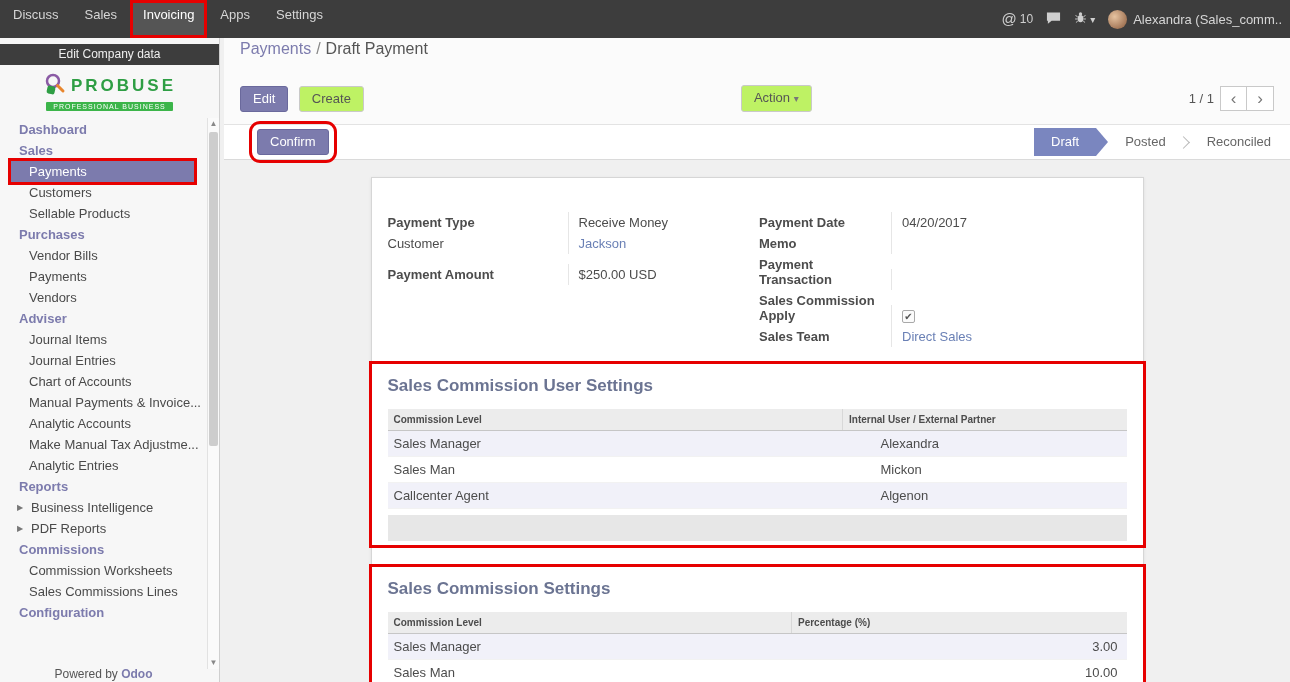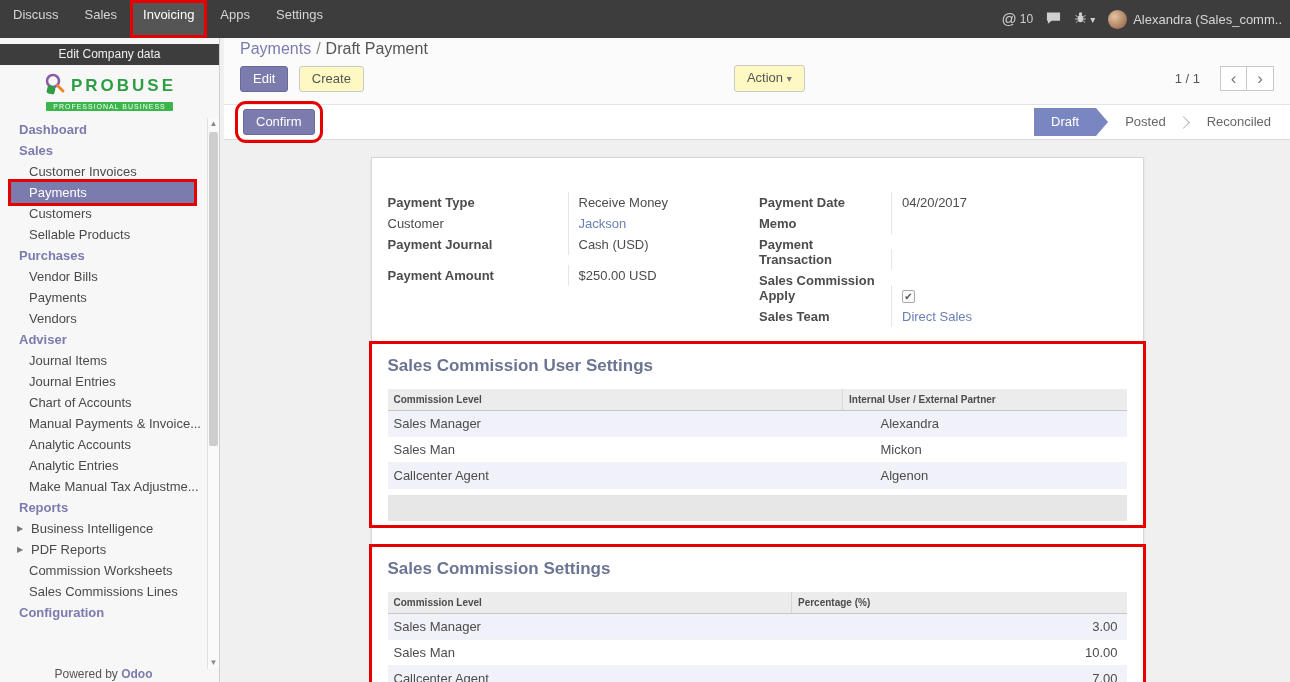--- a/index.html
+++ b/index.html
@@ -46,41 +46,41 @@
   .sb-arrow{height:12px;font-size:8px;color:#888;text-align:center;line-height:12px;cursor:pointer}
   .sb-arrow.down{position:absolute;bottom:0;left:0;right:0}
   .sb-thumb{position:absolute;top:14px;left:1px;right:1px;height:57%;background:#cdcdcd;
     border-radius:2px;cursor:grab}
   .powered{position:absolute;bottom:1px;left:0;right:12px;text-align:center;font-size:12px;color:#555}
   .powered .brand{color:var(--accent);font-weight:bold;cursor:pointer}
 
   
   .main{position:absolute;top:30px;left:224px;right:0;bottom:0;display:flex;flex-direction:column}
   .control-panel{background:#fbfbfb;padding:9px 16px 12px;border-bottom:1px solid #e3e3e3}
-  .breadcrumb{font-size:16px;line-height:20px;margin-bottom:6px;color:var(--accent)}
+  .breadcrumb{font-size:16px;line-height:20px;margin-bottom:26px;color:var(--accent)}
   .breadcrumb .sep{color:#888;margin:0 5px}
   .breadcrumb .current{color:#555}
   .cp-row{display:flex;align-items:center}
   .btn{font-size:13px;padding:4px 12px;border-radius:3px;border:1px solid transparent;
     cursor:pointer;line-height:16px}
   .btn-primary{background:var(--accent);color:#fff;border-color:#6a699c}
-  .btn-default{background:#fef9c3;color:#555;border-color:#c9c9c9}
+  .btn-default{background:#bef264;color:#555;border-color:#c9c9c9}
   .btn + .btn{margin-left:6px}
   .cp-center{flex:1;display:flex;justify-content:center}
-  .cp-right{display:flex;align-items:center;gap:20px}
+  .cp-right{display:flex;align-items:center;gap:6px}
   .pager-text{font-size:13px;color:#555}
   .pager-btns{display:flex}
   .pager-btn{width:27px;height:25px;background:#fff;border:1px solid #c9c9c9;color:#777;
     font-size:17px;line-height:23px;text-align:center;cursor:pointer}
   .pager-btn + .pager-btn{border-left:none}
 
   
   .statusbar{background:#fff;border-bottom:1px solid #dadada;height:35px;display:flex;
     align-items:center;padding-left:16px;position:relative}
-  .confirm-btn{outline:3px solid var(--annot);outline-offset:5px;margin-left:3px}
+  .confirm-btn{outline:3px solid var(--annot);outline-offset:5px;margin-left:17px}
   .states{margin-left:auto;display:flex;align-items:flex-end;height:28px;margin-right:2px}
   .state{padding:0 17px;line-height:28px;font-size:13px;color:#666;cursor:pointer;position:relative}
   .state.active{background:var(--state);color:#fff;margin-right:12px}
   .state.active::after{content:"";position:absolute;left:100%;top:0;
     border-top:14px solid transparent;border-bottom:14px solid transparent;
     border-left:12px solid var(--state)}
   .chev{width:9px;height:9px;border-top:1px solid #b8b8b8;border-right:1px solid #b8b8b8;
     transform:rotate(45deg);align-self:center;margin:0 2px 0 -4px}
 
   
@@ -169,23 +169,20 @@
             <rect x="4" y="14" width="8" height="8" rx="2" fill="#2e9e44" transform="rotate(12 8 18)"></rect>
           </svg>
         </span>
         <span class="logo-text">PROBUSE</span>
       </div>
       <span class="logo-tagline">PROFESSIONAL BUSINESS</span>
     </div>
     <div class="side-list" id="side-list">
         <div class="side-header">Dashboard</div>
         <div class="side-header">Sales</div>
-        <div class="side-item">
-          <span>Customer Invoices</span>
-        </div>
         <div class="side-item active annotated">
           <span>Payments</span>
         </div>
         <div class="side-item">
           <span>Customers</span>
         </div>
         <div class="side-item">
           <span>Sellable Products</span>
         </div>
         <div class="side-header">Purchases</div>
@@ -208,34 +205,35 @@
         <div class="side-item">
           <span>Chart of Accounts</span>
         </div>
         <div class="side-item">
           <span>Manual Payments &amp; Invoice...</span>
         </div>
         <div class="side-item">
           <span>Analytic Accounts</span>
         </div>
         <div class="side-item">
+          <span>Make Manual Tax Adjustme...</span>
+        </div>
+        <div class="side-item">
           <span>Analytic Entries</span>
-        </div>
-        <div class="side-item">
-          <span>Make Manual Tax Adjustme...</span>
         </div>
         <div class="side-header">Reports</div>
         <div class="side-item">
           <span class="exp-arrow">▶</span>
           <span>Business Intelligence</span>
         </div>
         <div class="side-item">
           <span class="exp-arrow">▶</span>
           <span>PDF Reports</span>
         </div>
+        <div class="side-header">Commissions</div>
         <div class="side-item">
           <span>Commission Worksheets</span>
         </div>
         <div class="side-item">
           <span>Sales Commissions Lines</span>
         </div>
         <div class="side-header">Configuration</div>
       </div>
     <div class="sb-scroll">
       <div class="sb-arrow">▲</div>
@@ -288,24 +286,20 @@
       <div class="sheet">
         <div class="form-groups">
           <div class="fgroup left" id="left-fields">
               <div class="field-row">
                 <div class="field-label bold">Payment Type</div>
                 <div class="field-value">Receive Money</div>
               </div>
               <div class="field-row">
                 <div class="field-label">Customer</div>
                 <div class="field-value"><span class="link">Jackson</span></div>
-              </div>
-              <div class="field-row">
-                <div class="field-label bold">Payment Journal</div>
-                <div class="field-value">Cash (USD)</div>
               </div>
               <div class="field-spacer"></div>
               <div class="field-row">
                 <div class="field-label bold">Payment Amount</div>
                 <div class="field-value">$250.00 USD</div>
               </div>
             </div>
           <div class="fgroup right" id="right-fields">
               <div class="field-row">
                 <div class="field-label bold">Payment Date</div>

